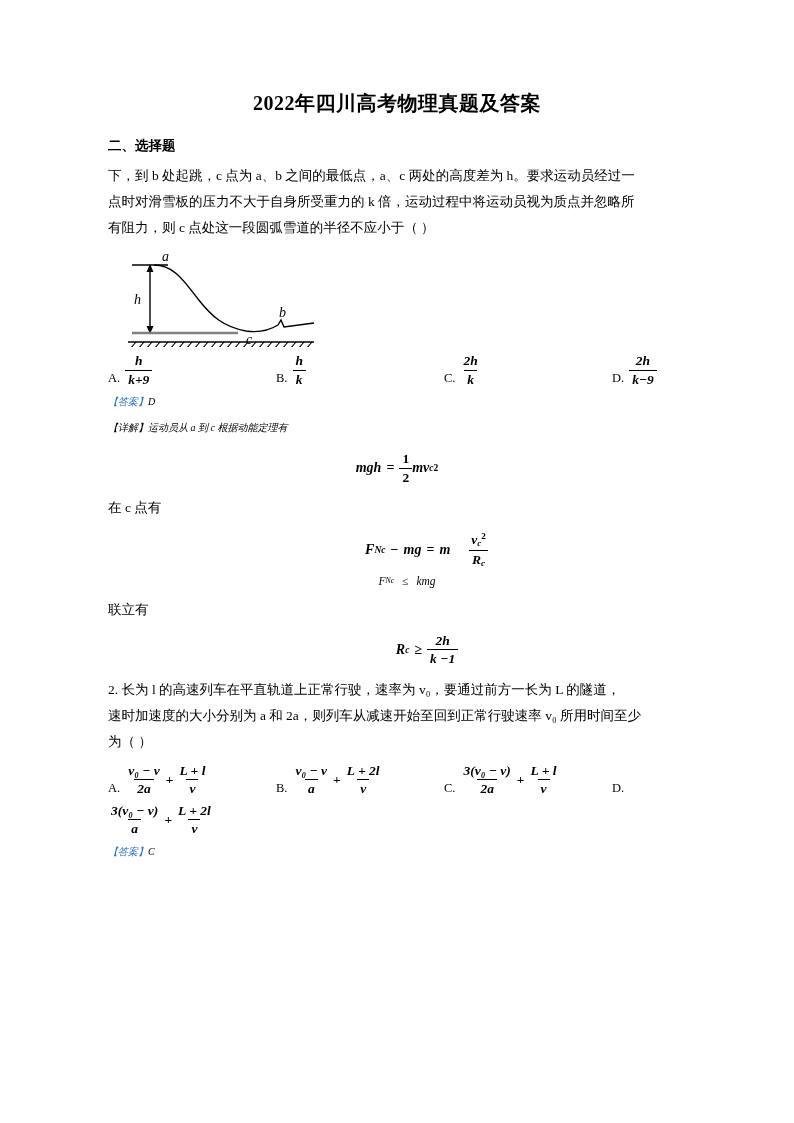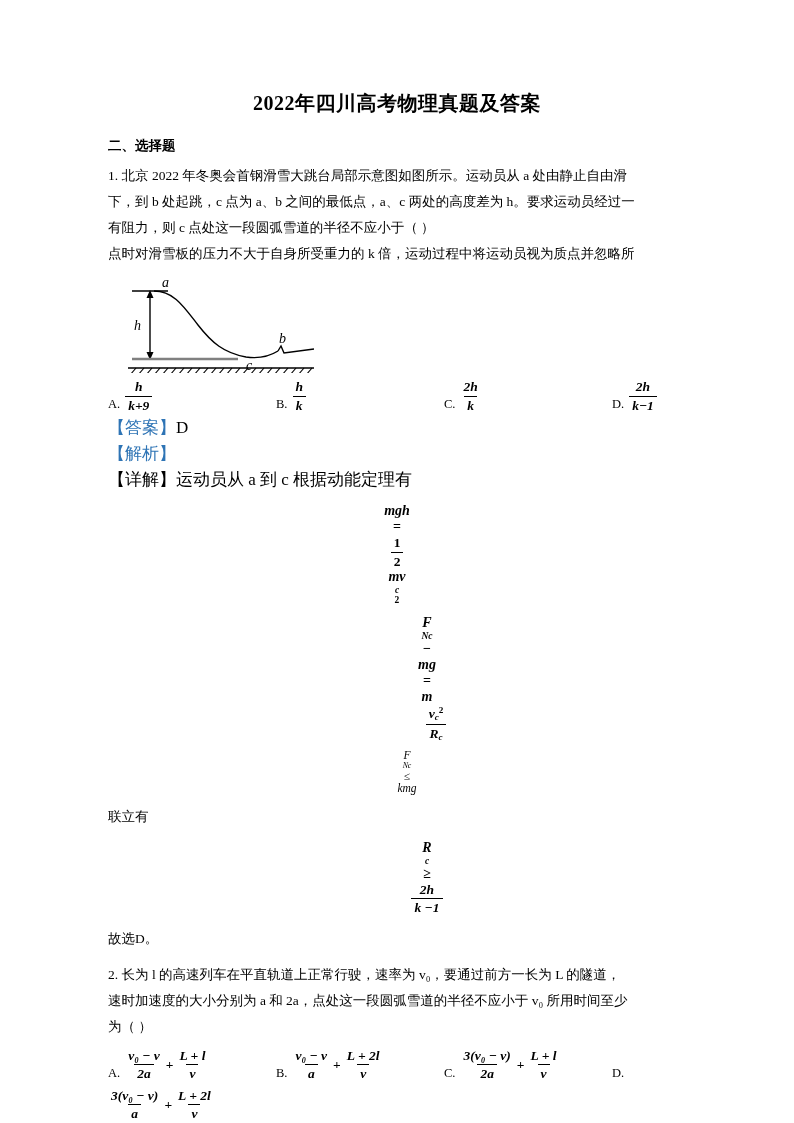--- a/index.html
+++ b/index.html
@@ -134,61 +134,57 @@
     justify-content: center;
     margin: 10px 0 10px 0;
   }
   .display-eq.left-ish { justify-content: center; padding-left: 60px; }
   .eq {
     display: inline-flex;
     align-items: center;
     font-weight: bold;
     font-style: italic;
     font-size: 14px;
-    flex-direction: column;
   }
   .eq .op {
     font-style: normal;
     padding: 0 5px;
   }
   .eq-small {
     font-size: 11.5px;
     font-weight: normal;
   }
 
   
   .tag-blue { color: #2E74B5; }
   .ans-line {
-    font-size: 17px;
+    font-size: 10px;
     line-height: 26px;
     margin: 0;
+    font-style: italic;
   }
   .ans-val {
     color: #000;
     font-family: "Liberation Serif", serif;
   }
 </style>
 </head>
 <body>
 
 <div class="page">
   <div class="content">
 
     <div class="doc-title">2022年四川高考物理真题及答案</div>
 
     <div class="section-heading">二、选择题</div>
 
     <div>
-      <div class="q-text">
-        <span>1.</span>
-        <span>北京 2022 年冬奥会首钢滑雪大跳台局部示意图如图所示。运动员从 a 处由静止自由滑</span>
-      </div>
       <div class="q-text">下，到 b 处起跳，c 点为 a、b 之间的最低点，a、c 两处的高度差为 h。要求运动员经过一</div>
+      <div class="q-text">点时对滑雪板的压力不大于自身所受重力的 k 倍，运动过程中将运动员视为质点并忽略所</div>
       <div class="q-text">有阻力，则 c 点处这一段圆弧雪道的半径不应小于（    ）</div>
-      <div class="q-text">点时对滑雪板的压力不大于自身所受重力的 k 倍，运动过程中将运动员视为质点并忽略所</div>
 
       <div class="figure-wrap">
         <div class="figure-inner">
           <svg width="230" height="100" viewBox="0 0 230 100">
 
             <line x1="14" y1="18" x2="50" y2="18" stroke="#000" stroke-width="1.6"></line>
 
             <path d="M 36 18 C 56 18, 66 34, 80 52 C 94 70, 106 80, 128 84 C 142 86, 152 83, 160 78" fill="none" stroke="#000" stroke-width="1.4"></path>
 
             <path d="M 160 78 L 163 73 L 166 80 L 196 76" fill="none" stroke="#000" stroke-width="1.4"></path>
@@ -254,48 +250,48 @@
           <span class="opt-label">C.</span>
           <span class="frac">
             <span class="num">2h</span>
             <span class="den">k</span>
           </span>
         </div>
         <div class="opt">
           <span class="opt-label">D.</span>
           <span class="frac">
             <span class="num">2h</span>
-            <span class="den">k−1</span>
+            <span class="den">k−9</span>
           </span>
         </div>
       </div>
 
       <div class="ans-line">
         <span class="tag-blue">【答案】</span><span class="ans-val">D</span>
       </div>
-      <div class="ans-line tag-blue">【解析】</div>
 
       <div class="ans-line">
         <span>【详解】</span><span>运动员从 a 到 c 根据动能定理有</span>
       </div>
 
       <div class="display-eq">
         <span class="eq">
           <span>mgh</span>
           <span class="op">=</span>
           <span class="frac" style="font-size:13.5px">
             <span class="num" style="font-style:normal">1</span>
             <span class="den" style="font-style:normal">2</span>
           </span>
           <span>mv</span>
             <sub class="s">c</sub>
             <sup class="s">2</sup>
         </span>
       </div>
 
+      <div class="para">在 c 点有</div>
 
       <div class="display-eq left-ish">
         <span class="eq">
           <span>F</span>
             <sub class="s">Nc</sub>
           <span class="op">−</span>
           <span>mg</span>
           <span class="op">=</span>
           <span>m</span>
           <span class="frac" style="font-size:13.5px;margin-left:18px">
@@ -321,29 +317,28 @@
           <span>R</span>
             <sub class="s">c</sub>
           <span class="op">≥</span>
           <span class="frac" style="font-size:13.5px">
             <span class="num">2h</span>
             <span class="den">k −1</span>
           </span>
         </span>
       </div>
 
-      <div class="para">故选D。</div>
     </div>
 
     <div style="margin-top:10px">
       <div class="q-text">
         <span>2.</span>
         <span>长为 l 的高速列车在平直轨道上正常行驶，速率为 v₀，要通过前方一长为 L 的隧道，</span>
       </div>
-      <div class="q-text">速时加速度的大小分别为 a 和 2a，点处这一段圆弧雪道的半径不应小于 v₀ 所用时间至少</div>
+      <div class="q-text">速时加速度的大小分别为 a 和 2a，则列车从减速开始至回到正常行驶速率 v₀ 所用时间至少</div>
       <div class="q-text">为（    ）</div>
 
       <div class="options-row" style="margin-top:8px">
         <div class="opt" style="width:168px">
           <span class="opt-label">A.</span>
           <span class="frac">
             <span class="num">v₀ − v</span>
             <span class="den">2a</span>
           </span>
           <span class="plus">+</span>

